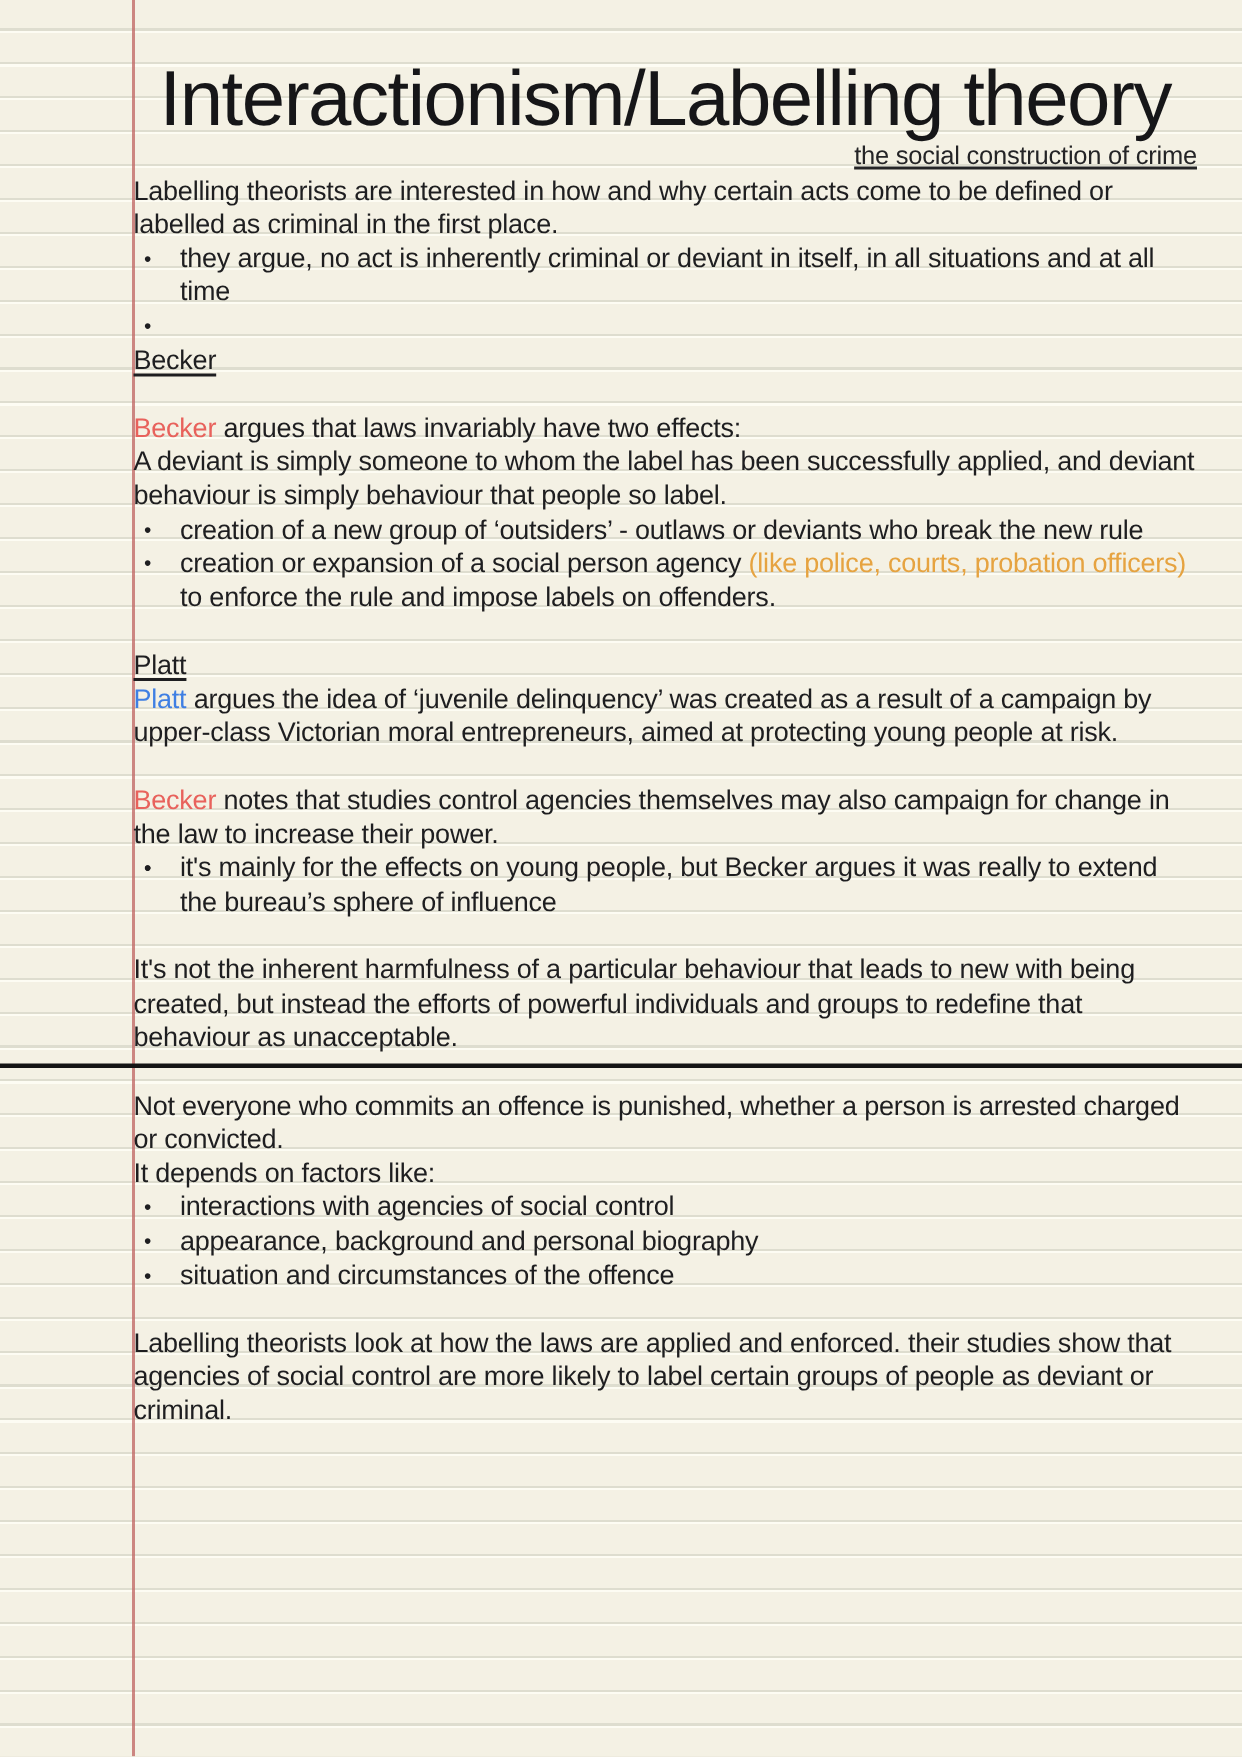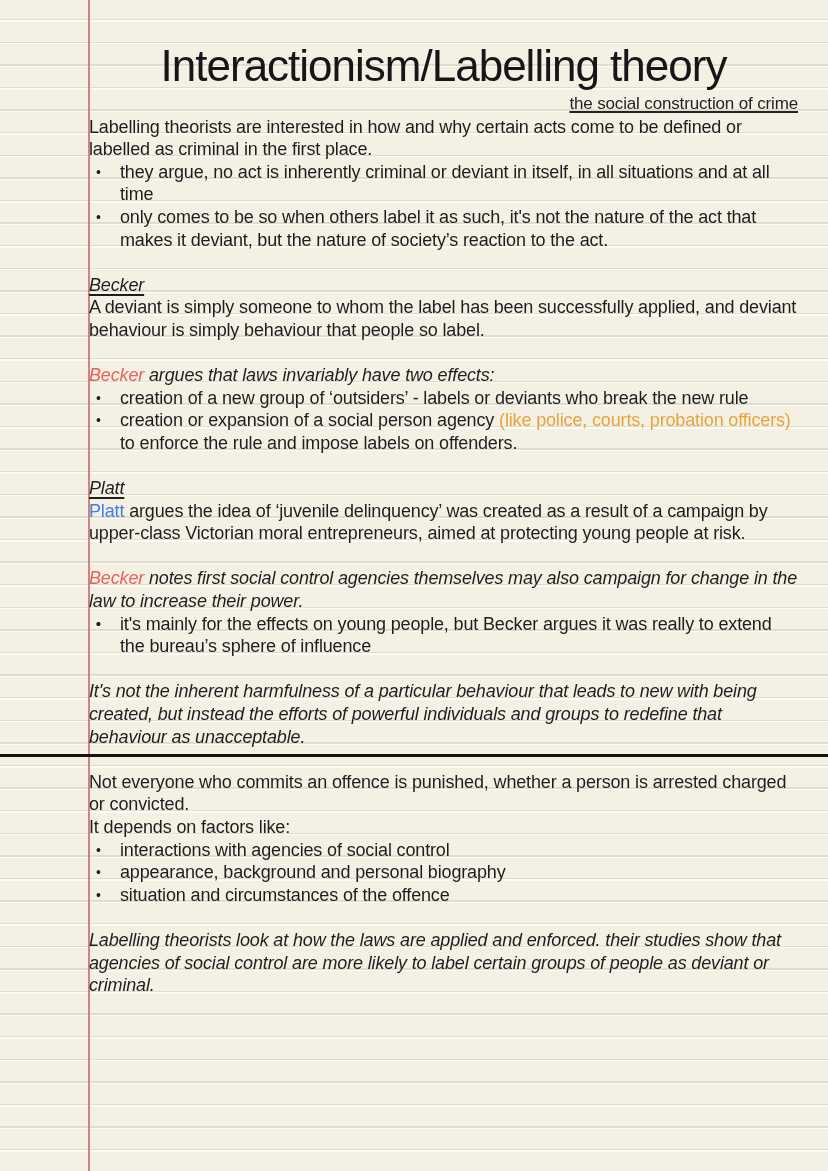--- a/index.html
+++ b/index.html
@@ -28,33 +28,33 @@
   }
 
   .content {
     position:absolute; left:89px; top:0; width:723px;
     padding-right:14px;
     font-size:18px; line-height:22.6px; letter-spacing:-0.15px;
   }
 
   .title {
     margin-top:40px;
-    font-size:44px; line-height:52px; font-weight:400;
+    font-size:52px; line-height:52px; font-weight:400;
     letter-spacing:-1px; text-align:center; color:#161618;
     white-space:nowrap;
   }
 
   .subtitle-row { text-align:right; line-height:22.6px; }
   .subtitle {
     font-size:17px; color:#242426;
     text-decoration:underline; text-decoration-thickness:1.5px; text-underline-offset:2px;
   }
 
   .para { }
-  .gap-top { margin-top:22.6px;font-style:italic; }
+  .gap-top { margin-top:22.6px; }
 
   .heading {
     text-decoration:underline; text-decoration-thickness:1.5px; text-underline-offset:3px;
   }
 
   .bullet { position:relative; padding-left:31px; }
   .bullet .marker {
     position:absolute; left:7px; top:0;
     font-size:14px;
   }
@@ -81,55 +81,54 @@
 
     <p class="para">Labelling theorists are interested in how and why certain acts come to be defined or labelled as criminal in the first place.</p>
 
     <div class="bullets">
       <div class="bullet">
         <span class="marker">•</span>
         <span>they argue, no act is inherently criminal or deviant in itself, in all situations and at all time</span>
       </div>
       <div class="bullet">
         <span class="marker">•</span>
-        <span>only comes to be so when others label it as such, it's not the nature of the act that makes it deviant, but the nature of society’s reaction to the act.</span>
       </div>
     </div>
 
     <p class="para gap-top">
       <span class="heading">Becker</span>
     </p>
 
-    <p class="para">A deviant is simply someone to whom the label has been successfully applied, and deviant behaviour is simply behaviour that people so label.</p>
-
     <p class="para gap-top">
       <span style="color: rgb(232, 98, 92);">Becker</span><span> argues that laws invariably have two effects:</span>
     </p>
 
+    <p class="para">A deviant is simply someone to whom the label has been successfully applied, and deviant behaviour is simply behaviour that people so label.</p>
+
     <div class="bullets">
       <div class="bullet">
         <span class="marker">•</span>
-        <span>creation of a new group of ‘outsiders’ - labels or deviants who break the new rule</span>
+        <span>creation of a new group of ‘outsiders’ - outlaws or deviants who break the new rule</span>
       </div>
       <div class="bullet">
         <span class="marker">•</span>
         <span>creation or expansion of a social person agency </span><span style="color: rgb(230, 163, 64);">(like police, courts, probation officers)</span><span> to enforce the rule and impose labels on offenders.</span>
       </div>
     </div>
 
     <p class="para gap-top">
       <span class="heading">Platt</span>
     </p>
 
     <p class="para">
       <span style="color: rgb(63, 127, 227);">Platt</span><span> argues the idea of ‘juvenile delinquency’ was created as a result of a campaign by upper-class Victorian moral entrepreneurs, aimed at protecting young people at risk.</span>
     </p>
 
     <p class="para gap-top">
-      <span style="color: rgb(232, 98, 92);">Becker</span><span> notes first social control agencies themselves may also campaign for change in the law to increase their power.</span>
+      <span style="color: rgb(232, 98, 92);">Becker</span><span> notes that studies control agencies themselves may also campaign for change in the law to increase their power.</span>
     </p>
 
     <div class="bullets">
       <div class="bullet">
         <span class="marker">•</span>
       </div>
       <div class="bullet">
         <span class="marker">•</span>
         <span>it's mainly for the effects on young people, but Becker argues it was really to extend the bureau’s sphere of influence</span>
       </div>

